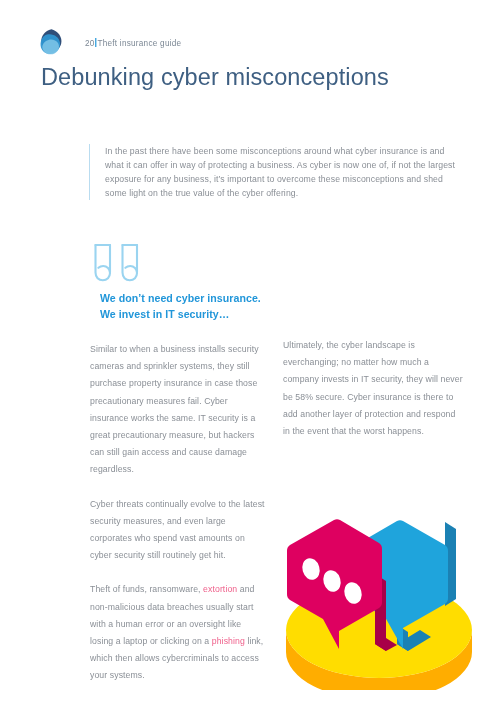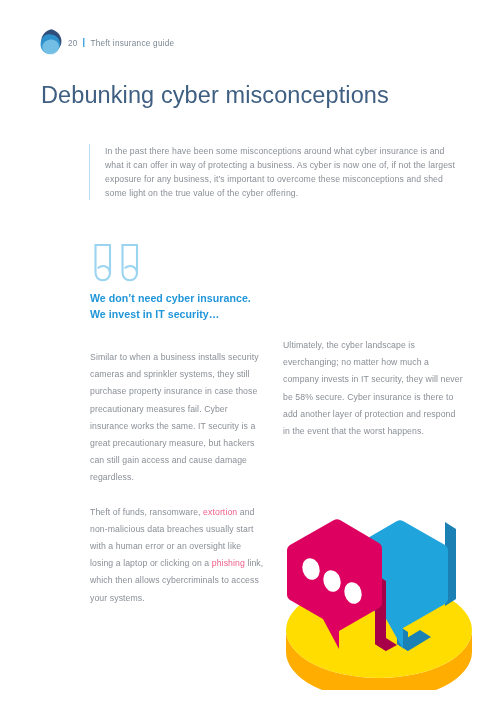--- a/index.html
+++ b/index.html
@@ -32,45 +32,44 @@
     align-items: center;
     height: 34px;
   }
   .logo-mark {
     width: 26px;
     height: 30px;
     display: block;
     flex: 0 0 auto;
   }
   .header-text {
-    margin-left: 4px;
+    margin-left: 21px;
     font-size: 8.2px;
     letter-spacing: 0.25px;
     color: #7b8794;
     white-space: nowrap;
     display: flex;
     align-items: center;
-    gap: 5px;
   }
   .header-pagenum { color: #7b8794; }
   .header-sep {
     color: #2196d9;
     font-weight: bold;
     font-size: 9px;
     line-height: 1;
     position: relative;
     top: -0.5px;
   }
   .header-title-text { color: #7b8794; }
 
   
   .page-title {
     position: absolute;
     left: 41px;
-    top: 82px;
+    top: 64px;
     font-size: 23.5px;
     font-weight: 400;
     color: #3e5f82;
     letter-spacing: 0.1px;
     white-space: nowrap;
     margin: 0;
   }
 
   
   .intro-block {
@@ -95,42 +94,42 @@
     position: absolute;
     left: 89px;
     top: 243px;
     width: 56px;
     height: 44px;
   }
 
   
   .quote-heading {
     position: absolute;
-    left: 90px;
+    left: 100px;
     top: 291px;
     margin: 0;
     font-size: 10.6px;
     font-weight: bold;
     line-height: 15.5px;
     color: #2196d9;
     letter-spacing: 0.05px;
     white-space: pre-line;
   }
 
   
   .col {
     position: absolute;
     font-size: 8.7px;
     line-height: 17.2px;
     color: #8a8f96;
     letter-spacing: 0.09px;
   }
   .col-left {
     left: 90px;
-    top: 349px;
+    top: 341px;
     width: 176px;
   }
   .col-right {
     left: 283px;
     top: 337px;
     width: 180px;
   }
   .col p { margin: 0 0 17px 0; }
   .col p:last-child { margin-bottom: 0; }
   .link-pink {
@@ -180,20 +179,21 @@
       <path d="M48.0 2 L33.5 2"></path>
       <path d="M48.0 2 L48.0 29.0"></path>
     </g>
   </svg>
 
   <h2 class="quote-heading">We don’t need cyber insurance.
 We invest in IT security…</h2>
 
   <div class="col col-left">
     <p>Similar to when a business installs security cameras and sprinkler systems, they still purchase property insurance in case those precautionary measures fail. Cyber insurance works the same. IT security is a great precautionary measure, but hackers can still gain access and cause damage regardless.</p>
+    <p>Cyber threats continually evolve to  the latest security measures, and even large corporates who spend vast amounts on cyber security still routinely get hit.</p>
     <p><span>Theft of funds, ransomware, </span><a class="link-pink" href="#" style="text-decoration:none">extortion</a><span> and non-malicious data breaches usually start with a human error or an oversight like losing a laptop or clicking on a </span><a class="link-pink" href="#" style="text-decoration:none">phishing</a><span> link, which then allows cybercriminals to access your systems.</span></p>
   </div>
 
   <div class="col col-right">
     <p>Ultimately, the cyber landscape is everchanging; no matter how much a company invests in IT security, they will never be 58% secure. Cyber insurance is there to add another layer of protection and respond in the event that the worst happens.</p>
   </div>
 
   <svg class="illustration" viewBox="0 0 205 185">
     <defs>
       <clipPath id="discClip">

